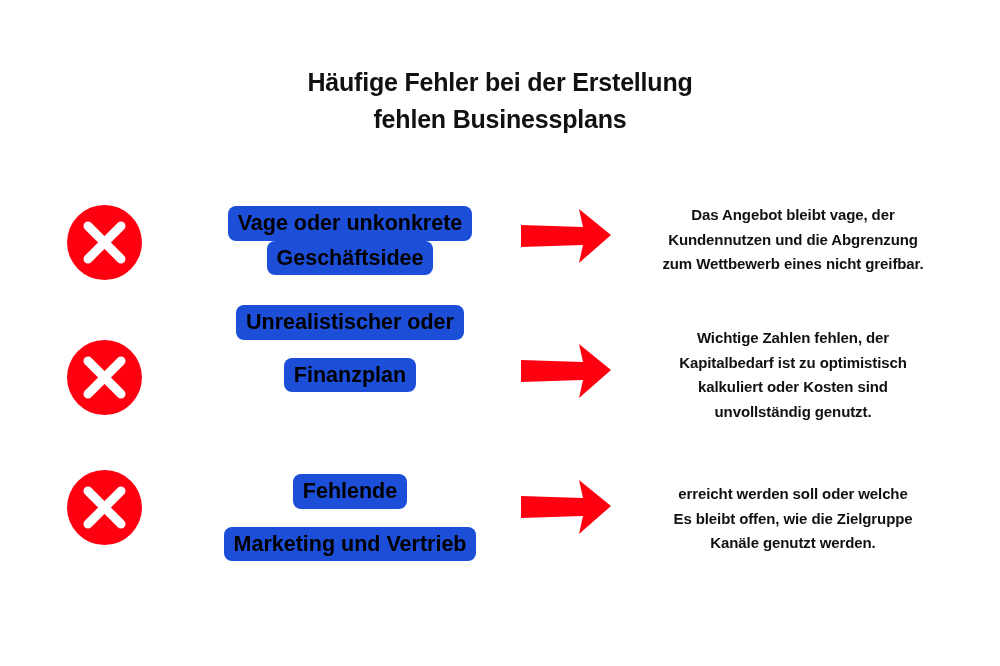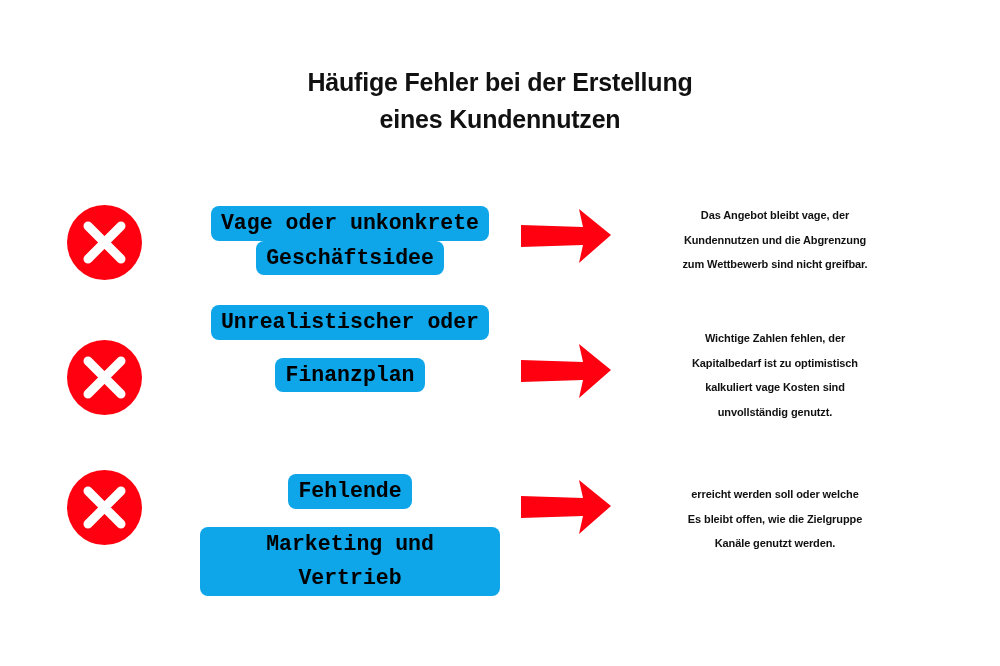--- a/index.html
+++ b/index.html
@@ -4,71 +4,71 @@
   <style>
     html, body { margin:0; padding:0; }
     body { width:1000px; height:666px; background:#ffffff; position:relative; overflow:hidden;
       font-family:"Liberation Sans", "DejaVu Sans", sans-serif; color:#111111; }
     .title { position:absolute; left:0; top:64px; width:1000px; text-align:center;
       font-weight:bold; font-size:25px; line-height:37px; letter-spacing:-0.2px; }
     .title span { display:block; }
     .row { position:absolute; left:0; width:1000px; }
     .xicon { position:absolute; left:67px; width:75px; height:75px; }
     .label { position:absolute; left:200px; width:300px; text-align:center; }
-    .label span { display:inline-block; background:#0ea5e9; color:#000; font-weight:bold;
-      font-size:21.5px; line-height:34.5px; padding:0 10px; border-radius:8px;font-family:Liberation Mono, monospace; }
+    .label span { display:inline-block; background:#1d4ed8; color:#000; font-weight:bold;
+      font-size:21.5px; line-height:34.5px; padding:0 10px; border-radius:8px; }
     .arrow { position:absolute; left:521px; width:92px; height:58px; }
-    .desc { position:absolute; left:605px; width:340px; text-align:center; font-weight:bold;
-      font-size:11px; line-height:24.5px; letter-spacing:-0.1px; }
+    .desc { position:absolute; left:623px; width:340px; text-align:center; font-weight:bold;
+      font-size:15px; line-height:24.5px; letter-spacing:-0.1px; }
     .desc span { display:block; }
   </style>
 </head>
 <body>
 
 <div class="title">
   <span>Häufige Fehler bei der Erstellung</span>
-  <span>eines Kundennutzen</span>
+  <span>fehlen Businessplans</span>
 </div>
 
 <div class="row" style="top:0;">
   <svg class="xicon" style="top:205px;" viewBox="0 0 75 75">
     <circle cx="37.5" cy="37.5" r="37.5" fill="#fe0010"></circle>
     <path d="M21 21 L54 54 M54 21 L21 54" stroke="#ffffff" stroke-width="9" stroke-linecap="round"></path>
   </svg>
   <div class="label" style="top:206px;">
     <span>Vage oder unkonkrete</span><br>
     <span>Geschäftsidee</span>
   </div>
   <svg class="arrow" style="top:207px;" viewBox="0 0 92 58">
     <polygon points="0,18 62,20 58,2 90,28 58,56 62,38 0,40" fill="#fe0010"></polygon>
   </svg>
   <div class="desc" style="top:203px;">
     <span>Das Angebot bleibt vage, der</span>
     <span>Kundennutzen und die Abgrenzung</span>
-    <span>zum Wettbewerb sind nicht greifbar.</span>
+    <span>zum Wettbewerb eines nicht greifbar.</span>
   </div>
 </div>
 
 <div class="row" style="top:0;">
   <svg class="xicon" style="top:340px;" viewBox="0 0 75 75">
     <circle cx="37.5" cy="37.5" r="37.5" fill="#fe0010"></circle>
     <path d="M21 21 L54 54 M54 21 L21 54" stroke="#ffffff" stroke-width="9" stroke-linecap="round"></path>
   </svg>
   <div class="label" style="top:305px;">
     <span>Unrealistischer oder</span><br>
     <br>
     <span>Finanzplan</span>
   </div>
   <svg class="arrow" style="top:342px;" viewBox="0 0 92 58">
     <polygon points="0,18 62,20 58,2 90,28 58,56 62,38 0,40" fill="#fe0010"></polygon>
   </svg>
   <div class="desc" style="top:326px;">
     <span>Wichtige Zahlen fehlen, der</span>
     <span>Kapitalbedarf ist zu optimistisch</span>
-    <span>kalkuliert vage Kosten sind</span>
+    <span>kalkuliert oder Kosten sind</span>
     <span>unvollständig genutzt.</span>
   </div>
 </div>
 
 <div class="row" style="top:0;">
   <svg class="xicon" style="top:470px;" viewBox="0 0 75 75">
     <circle cx="37.5" cy="37.5" r="37.5" fill="#fe0010"></circle>
     <path d="M21 21 L54 54 M54 21 L21 54" stroke="#ffffff" stroke-width="9" stroke-linecap="round"></path>
   </svg>
   <div class="label" style="top:474px;">

